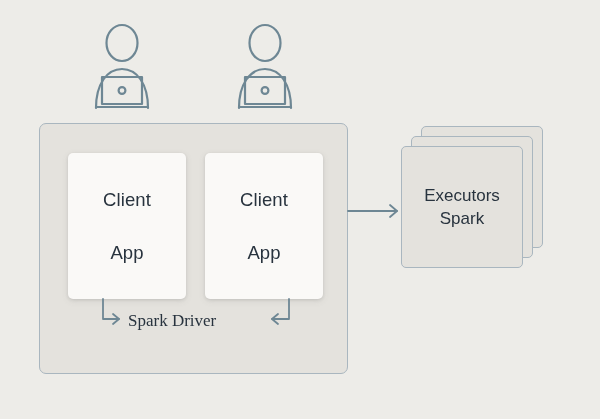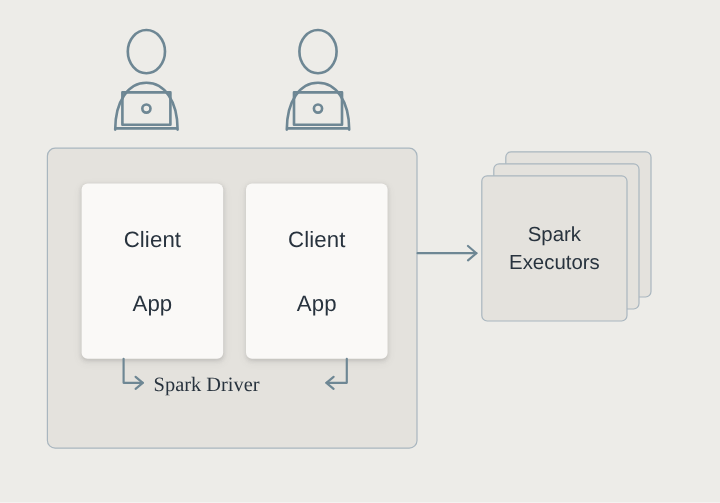--- a/index.html
+++ b/index.html
@@ -156,22 +156,22 @@
     <span class="line">App</span>
   </div>
 
   <div class="driver-label">Spark Driver</div>
 
   <div class="exec-card" id="exec-card-back"></div>
   <div class="exec-card" id="exec-card-middle"></div>
   <div class="exec-card" id="exec-card-front"></div>
 
   <div class="exec-label">
+    <span class="line">Executors</span>
     <span class="line">Spark</span>
-    <span class="line">Executors</span>
   </div>
 
   <svg id="connectors" viewBox="0 0 600 419" fill="none" stroke="#6E8794" stroke-width="1.8" stroke-linecap="round" stroke-linejoin="round">
 
     <g>
       <path d="M103 299 L103 319 L119 319"></path>
       <path d="M113 314 L119 319 L113 324"></path>
     </g>
 
     <g>

